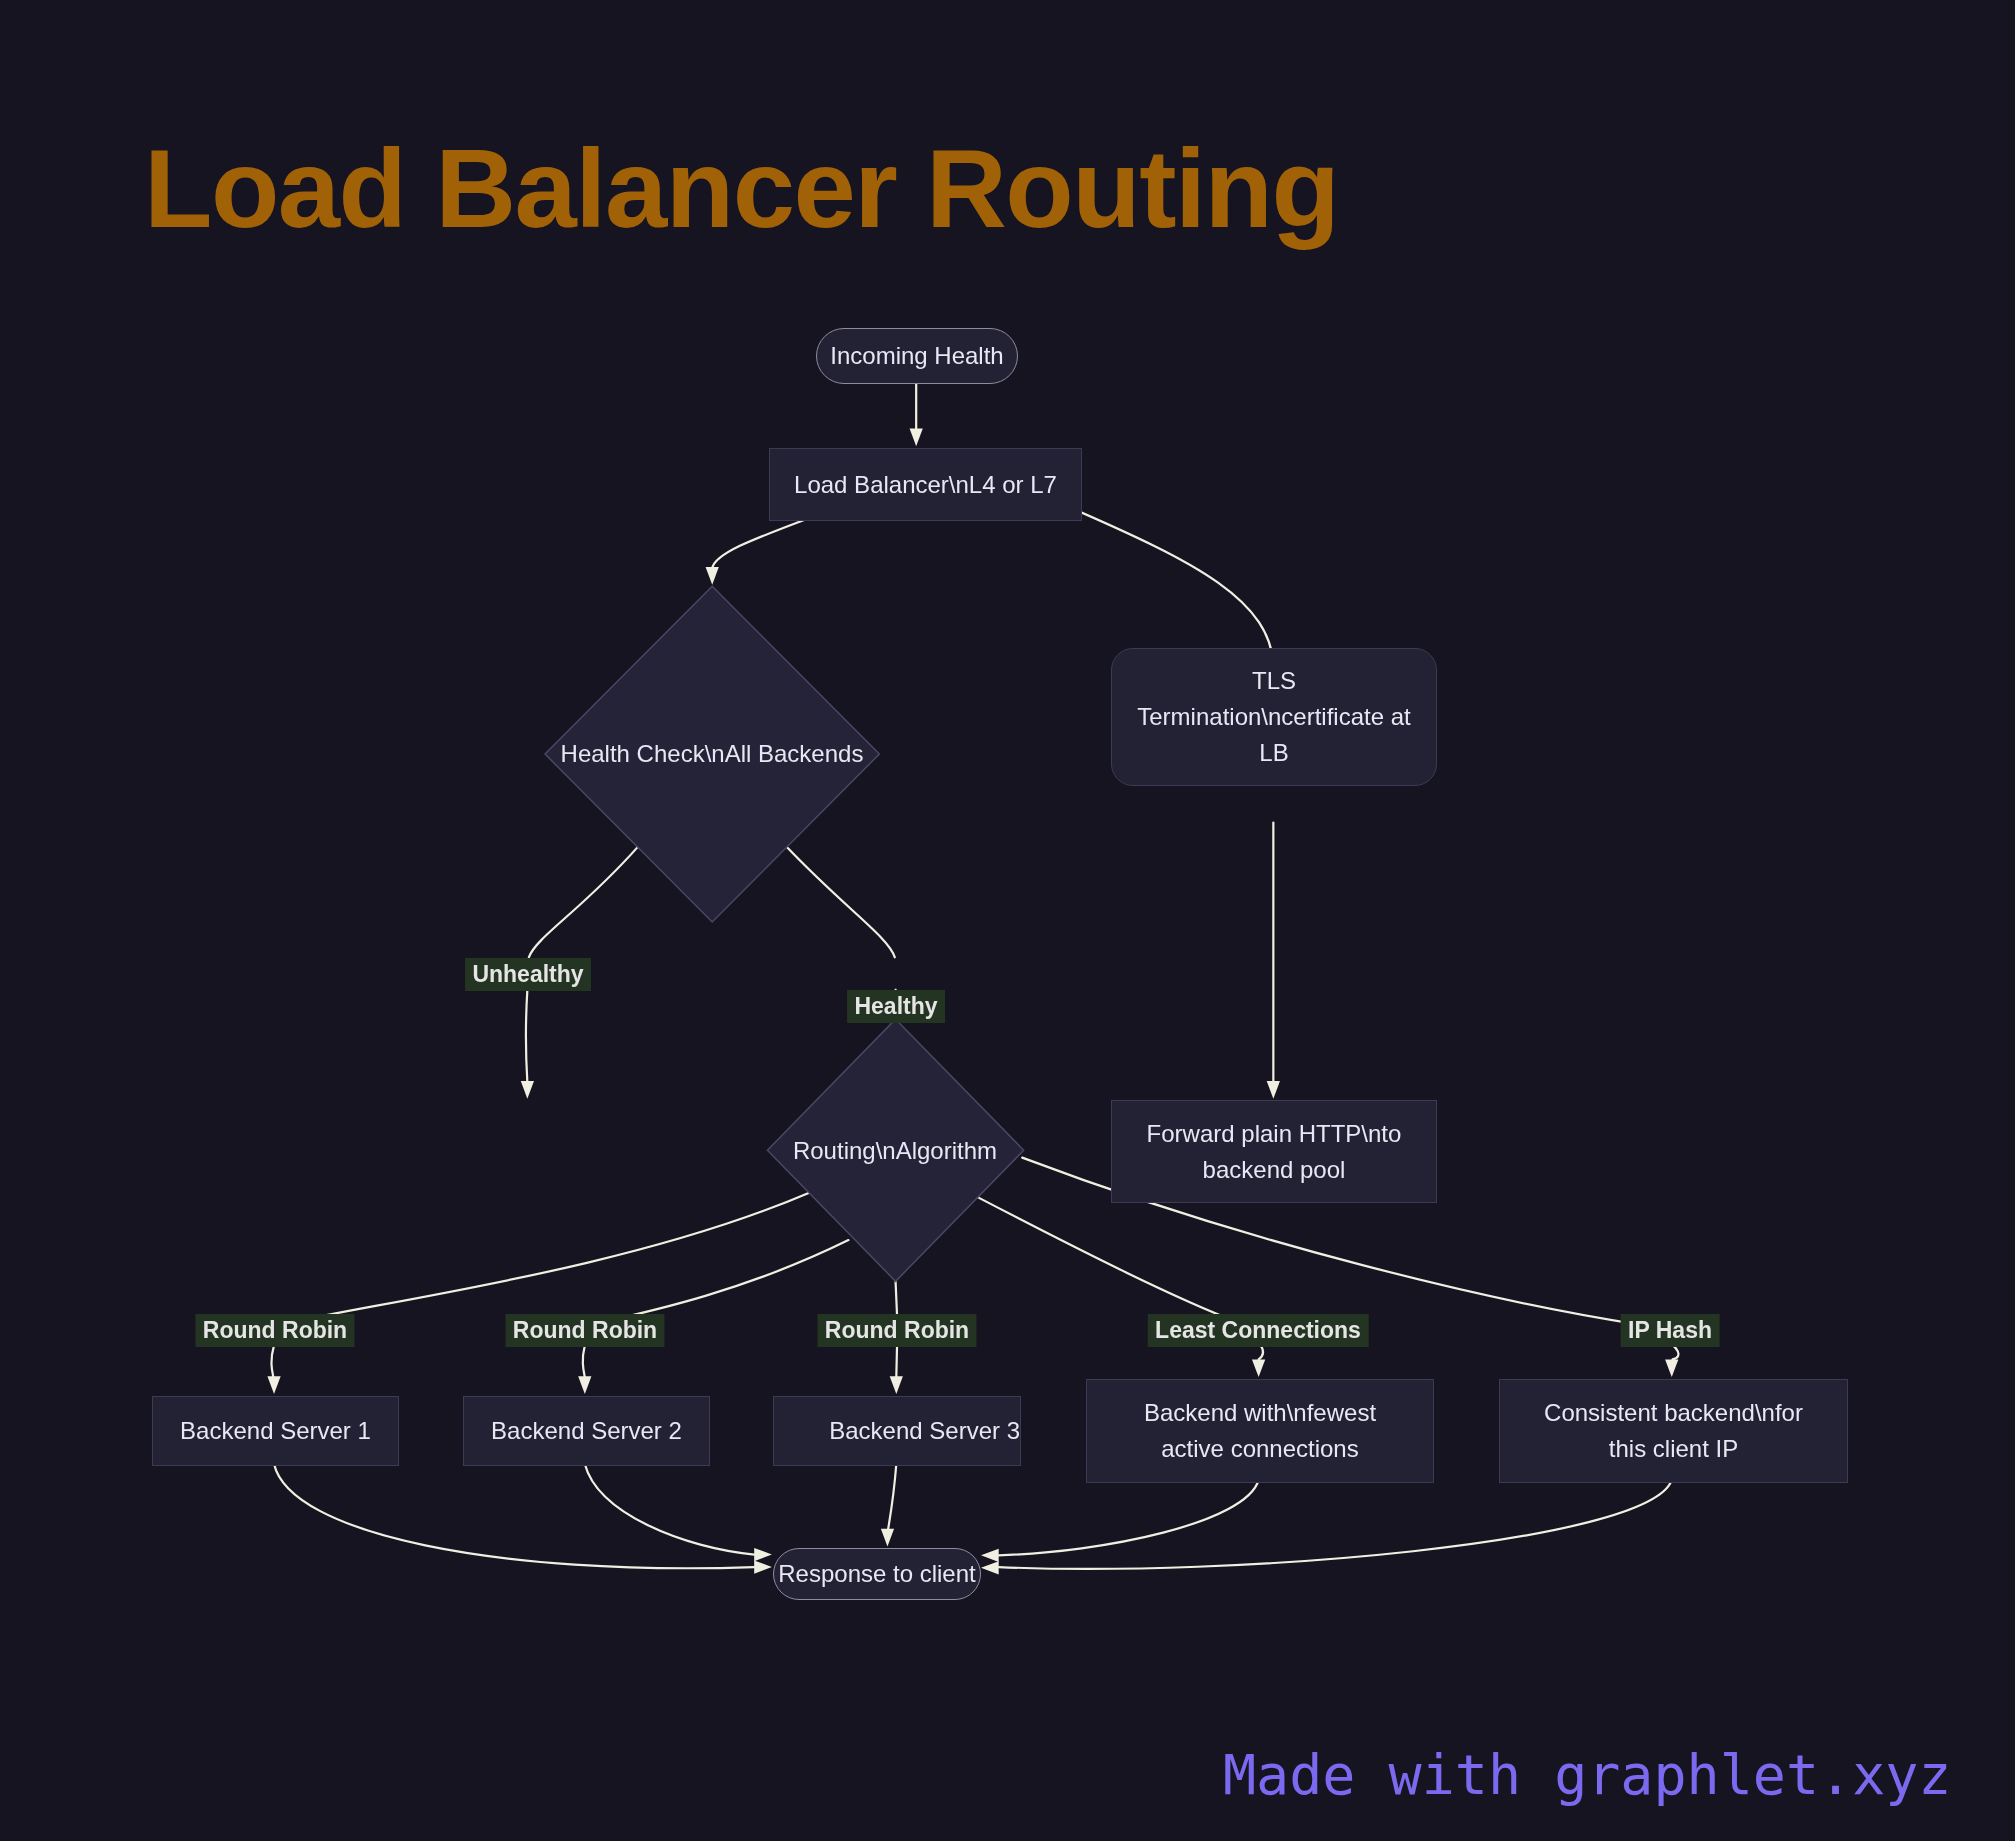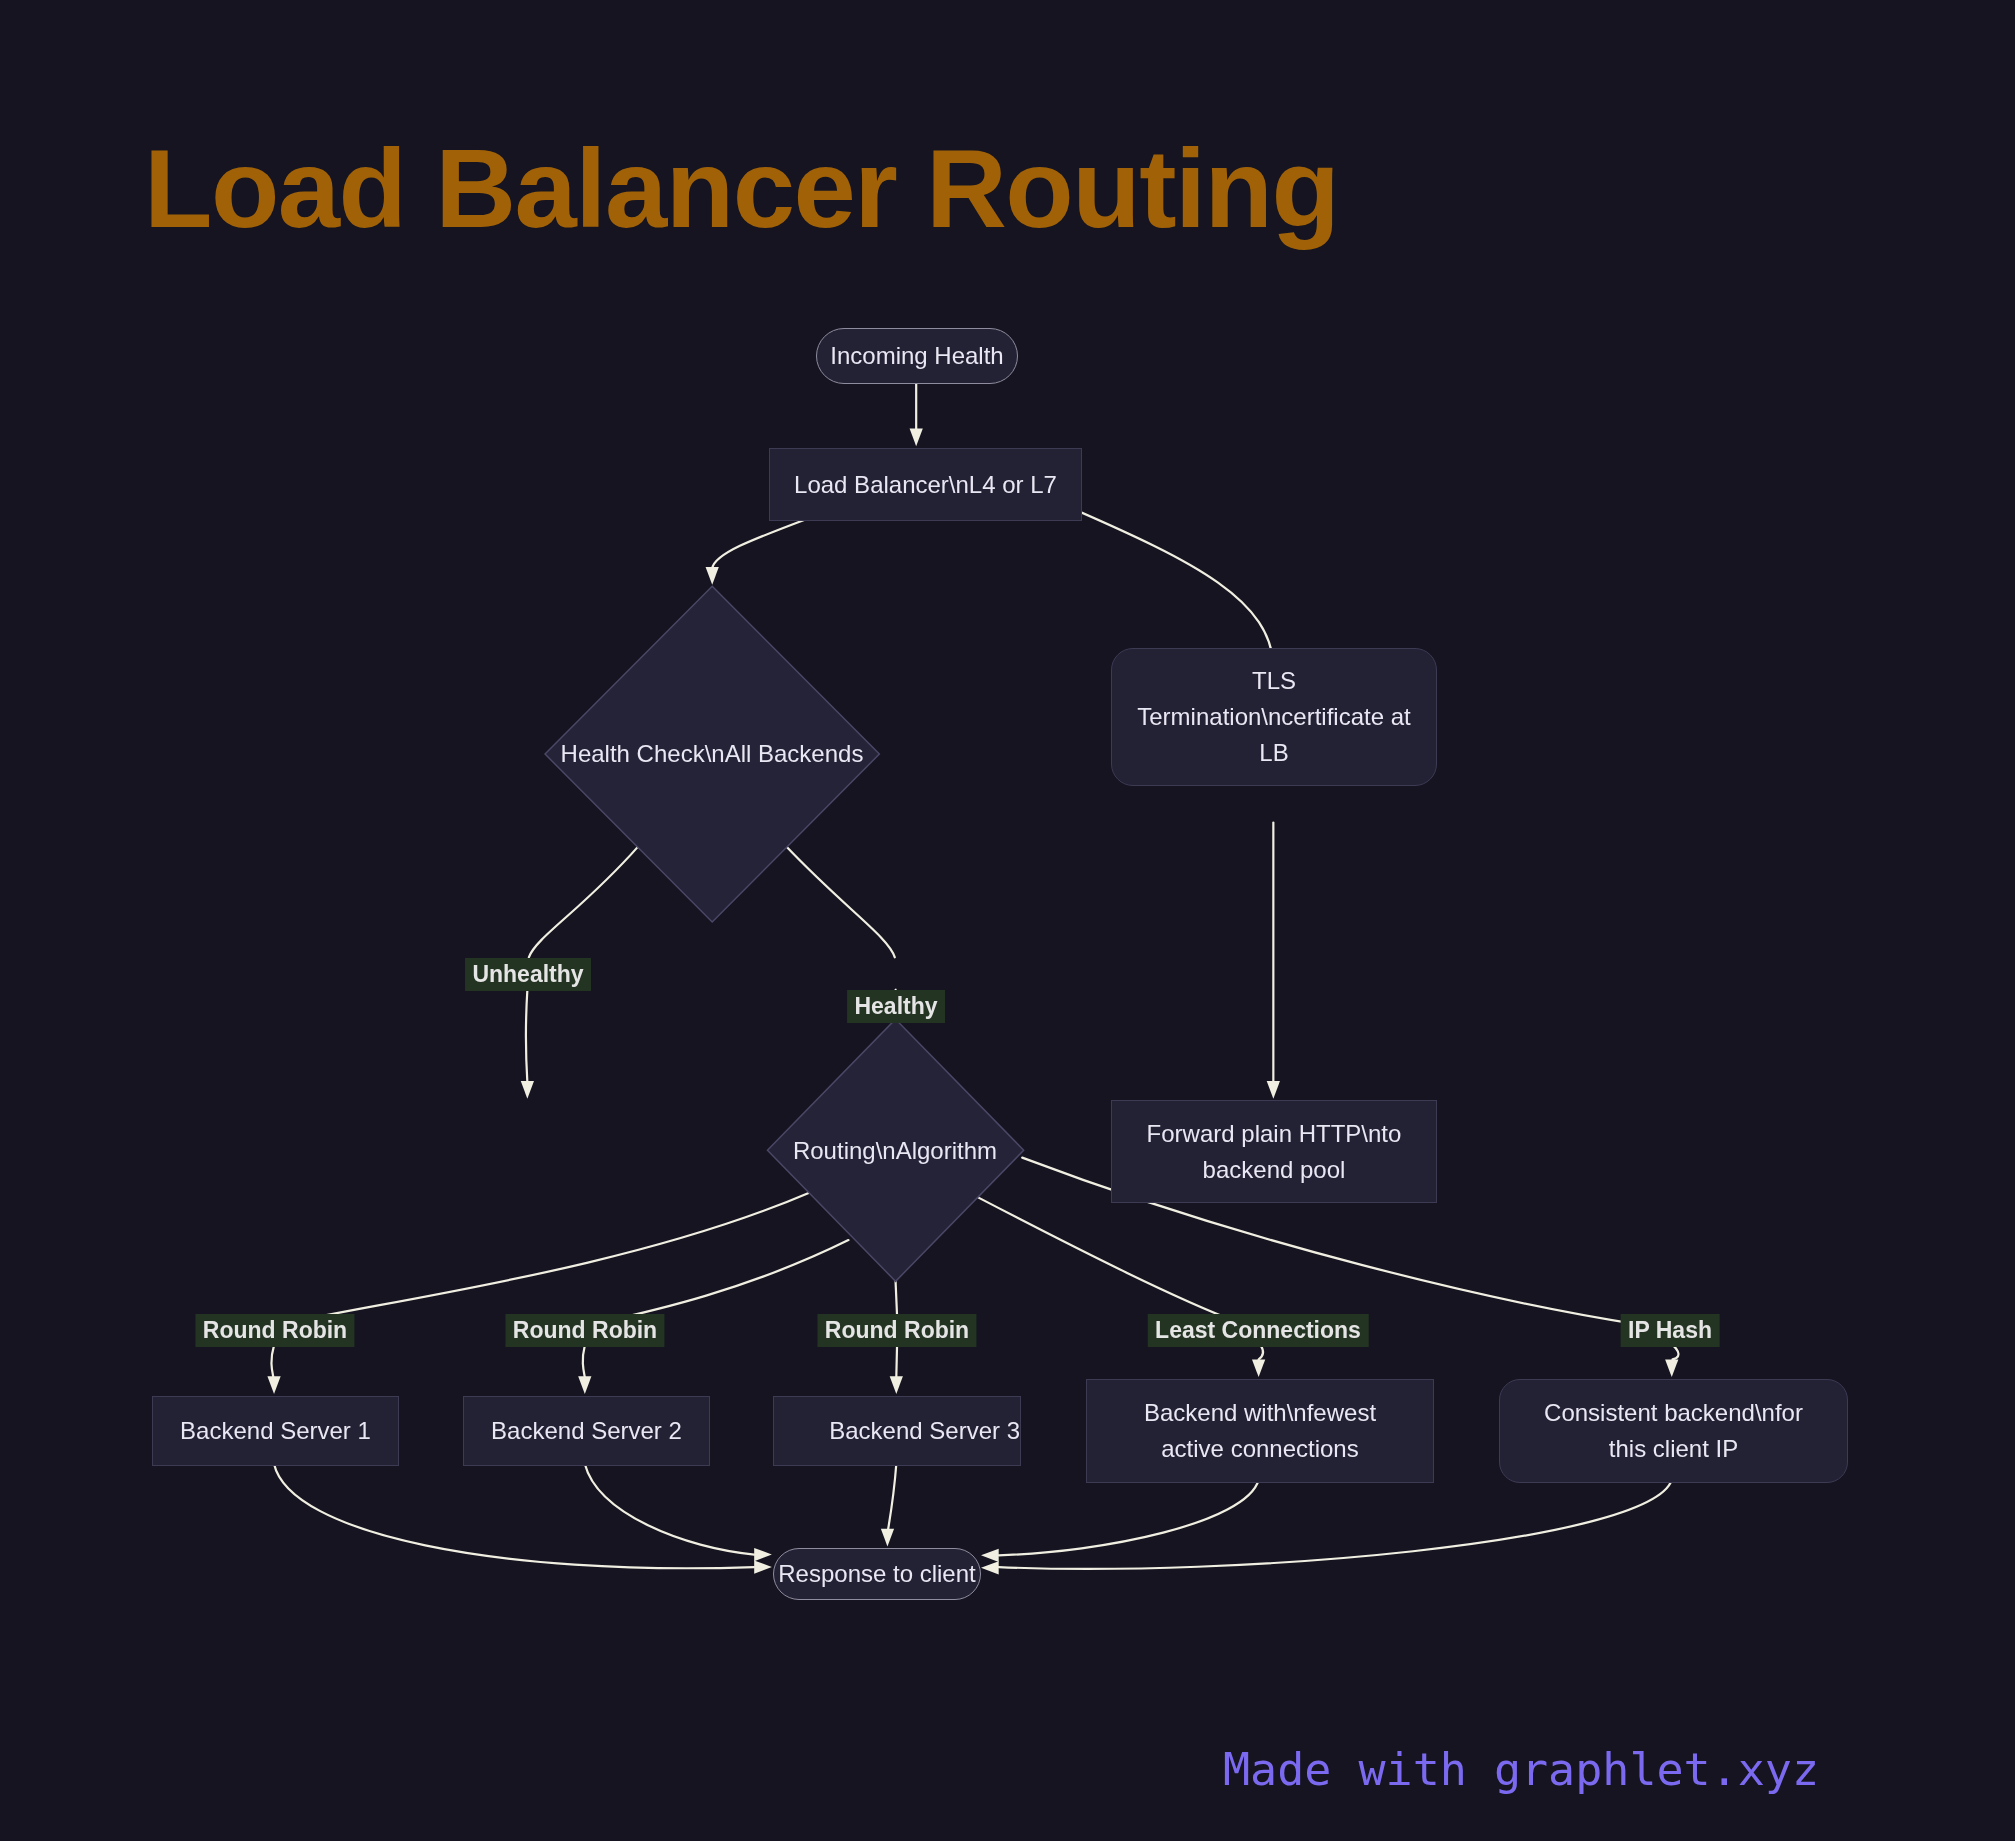--- a/index.html
+++ b/index.html
@@ -33,21 +33,21 @@
     color:#e9e7f3;font-size:24px;text-align:center;white-space:nowrap;
   }
   .edge-label{
     position:absolute;z-index:3;transform:translateX(-50%);
     background:#243423;color:#e5e5e5;
     font-size:23px;line-height:1.1;padding:3.7px 7.4px;white-space:nowrap;font-weight:bold;
   }
   .footer{
     position:absolute;left:1223px;top:1743px;z-index:2;
     font-family:"DejaVu Sans Mono","Liberation Mono",monospace;
-    font-size:45px;color:#7b6af0;white-space:nowrap;
+    font-size:55px;color:#7b6af0;white-space:nowrap;
   }
 </style>
 </head>
 <body>
 
 <div class="canvas">
 
   <div class="title">Load Balancer Routing</div>
 
   <svg class="edges" width="2015" height="1841" viewBox="0 0 2736 2500">
@@ -138,21 +138,21 @@
 
   <div class="node rect" style="left:773px;top:1396px;width:246px;height:68px;align-items:flex-end;">
     <span>Backend Server 3</span>
   </div>
 
   <div class="node rect" style="left:1086px;top:1379px;width:346px;height:102px;">
     <span>Backend with\nfewest</span>
     <span>active connections</span>
   </div>
 
-  <div class="node rect" style="left:1499px;top:1379px;width:347px;height:102px;border-radius:21px;">
+  <div class="node rect" style="left:1499px;top:1379px;width:347px;height:102px;">
     <span>Consistent backend\nfor</span>
     <span>this client IP</span>
   </div>
 
   <div class="node pill" style="left:773px;top:1548px;width:206px;height:50px;">
     <span>Response to client</span>
   </div>
 
   <div class="edge-label" style="left:528px;top:958px;">Unhealthy</div>
   <div class="edge-label" style="left:896px;top:958px;margin-top:32px;">Healthy</div>

